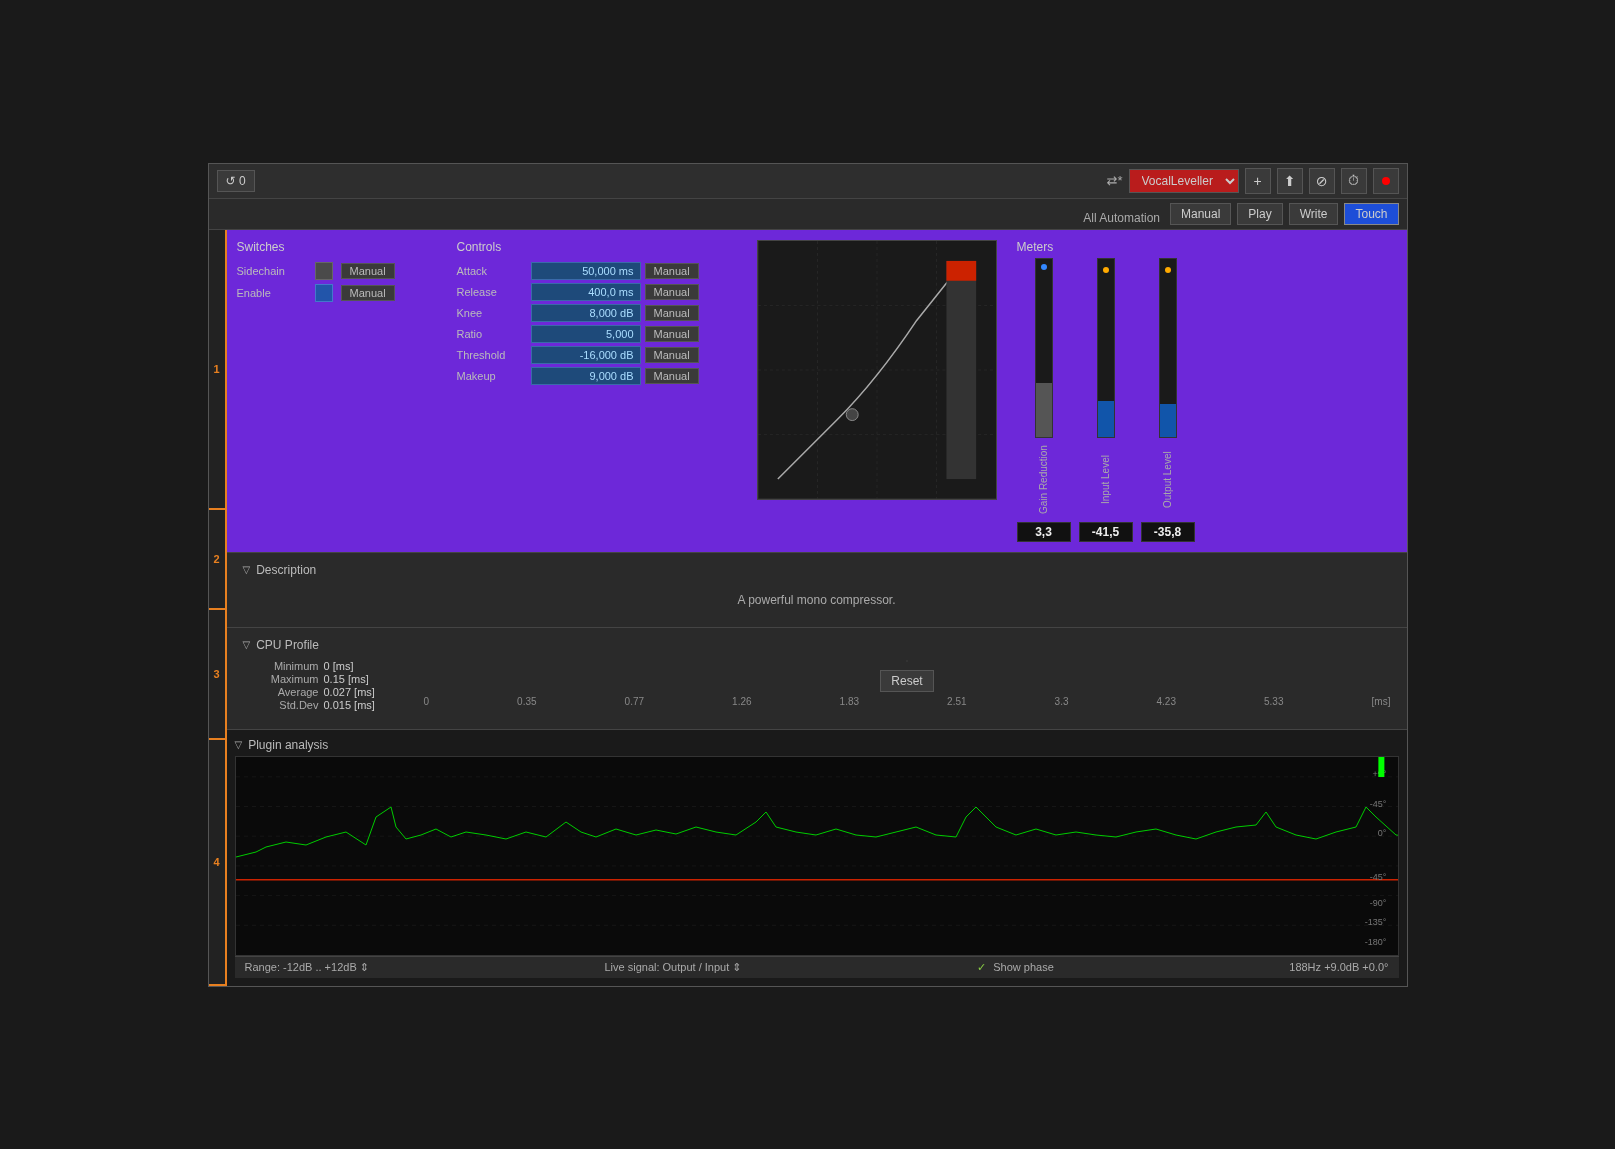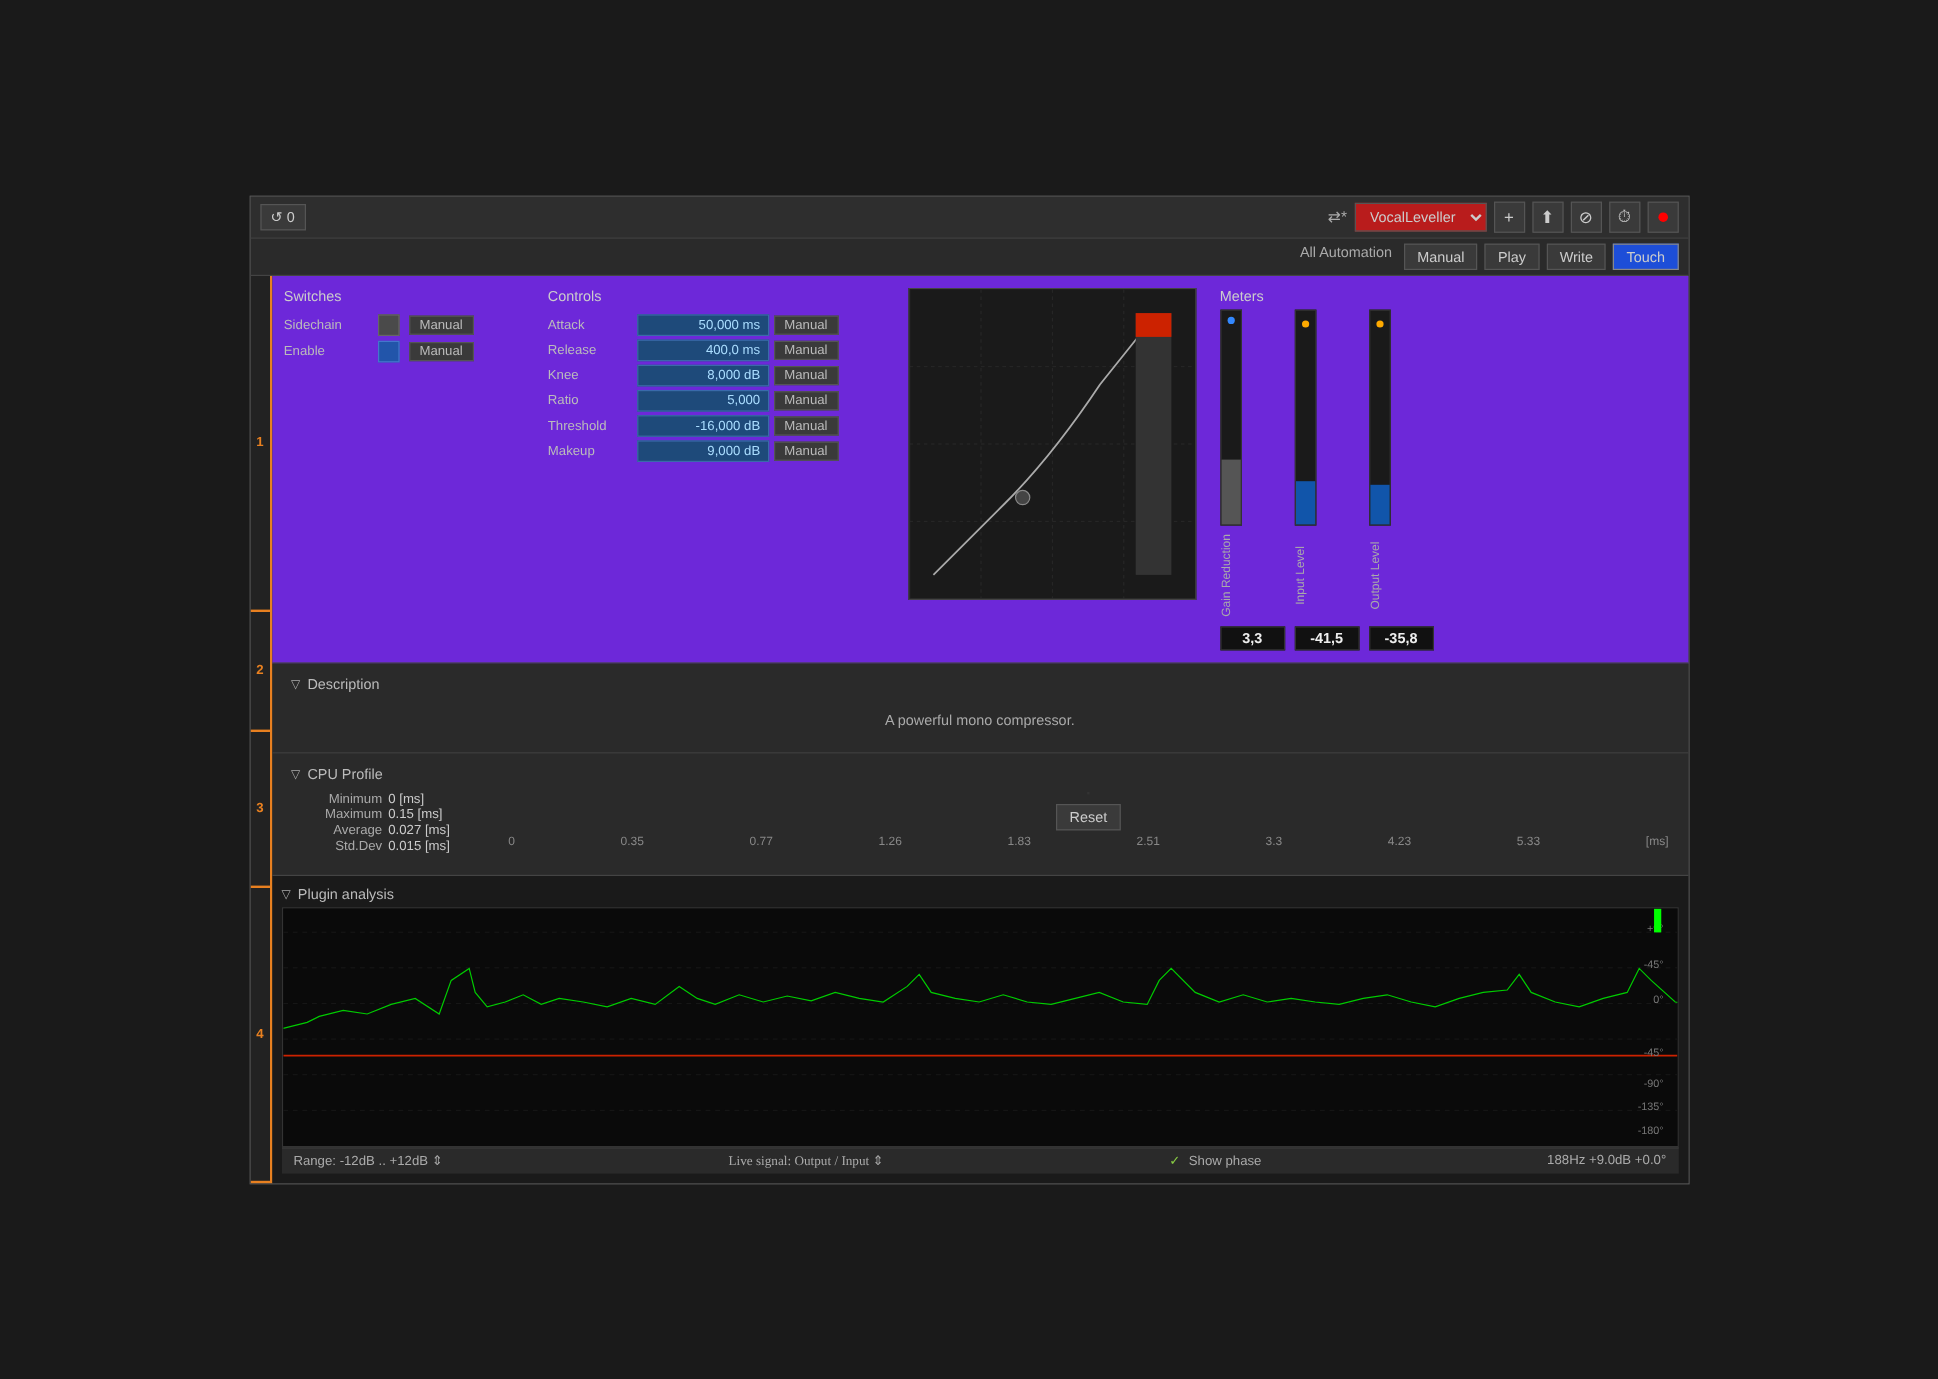--- a/index.html
+++ b/index.html
@@ -84,21 +84,21 @@
       content: '';
       width: 8px;
       height: 8px;
       background: red;
       border-radius: 50%;
       display: inline-block;
     }
     .automation-bar {
       background: #2a2a2a;
       display: flex;
-      align-items: flex-start;
+      align-items: flex-end;
       padding: 4px 8px;
       gap: 6px;
       border-bottom: 1px solid #444;
       justify-content: flex-end;
     }
     .automation-label {
       color: #aaa;
       font-size: 12px;
       margin-right: 4px;
     }
@@ -227,20 +227,21 @@
     .meters-title { color: #ccc; font-size: 12px; margin-bottom: 4px; }
     .meters-row {
       display: flex;
       gap: 8px;
       flex: 1;
       align-items: flex-end;
     }
     .meter-item {
       display: flex;
       flex-direction: column;
+      align-items: center;
       gap: 2px;
     }
     .meter-label {
       color: #aaa;
       font-size: 10px;
       writing-mode: vertical-rl;
       transform: rotate(180deg);
       height: 80px;
       text-align: center;
     }
@@ -671,21 +672,21 @@
             <text x="99%" y="95%" text-anchor="end" fill="#777" font-size="9">-180°</text>
 
             <rect x="99%" y="0" width="6" height="20" fill="#00ff00" transform="translate(-8,0)"></rect>
           </svg>
         </div>
         <div class="analysis-footer">
           <div style="cursor:pointer;">
             <span>Range: -12dB .. +12dB</span>
             <span> ⇕</span>
           </div>
-          <div style="cursor:pointer;font-family:Liberation Serif, serif;">
+          <div style="cursor:pointer;">
             <span>Live signal: Output / Input</span>
             <span> ⇕</span>
           </div>
           <div style="cursor:pointer;">
             <span class="checkmark">✓</span>
             <span>Show phase</span>
           </div>
           <div>
             <span>188Hz</span>
             <span>  </span>

